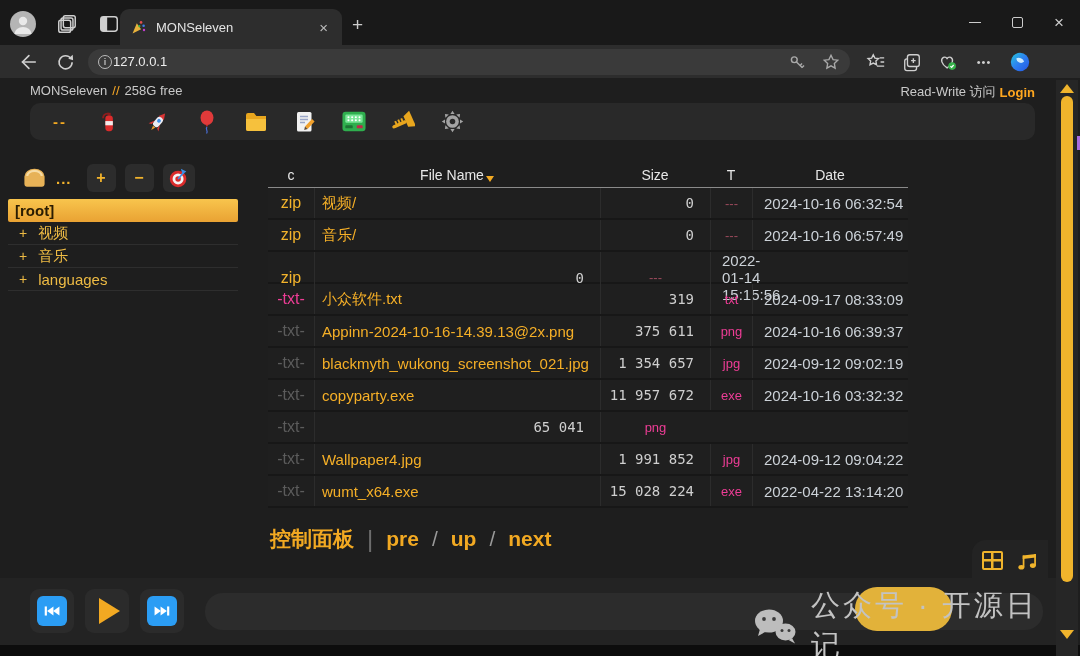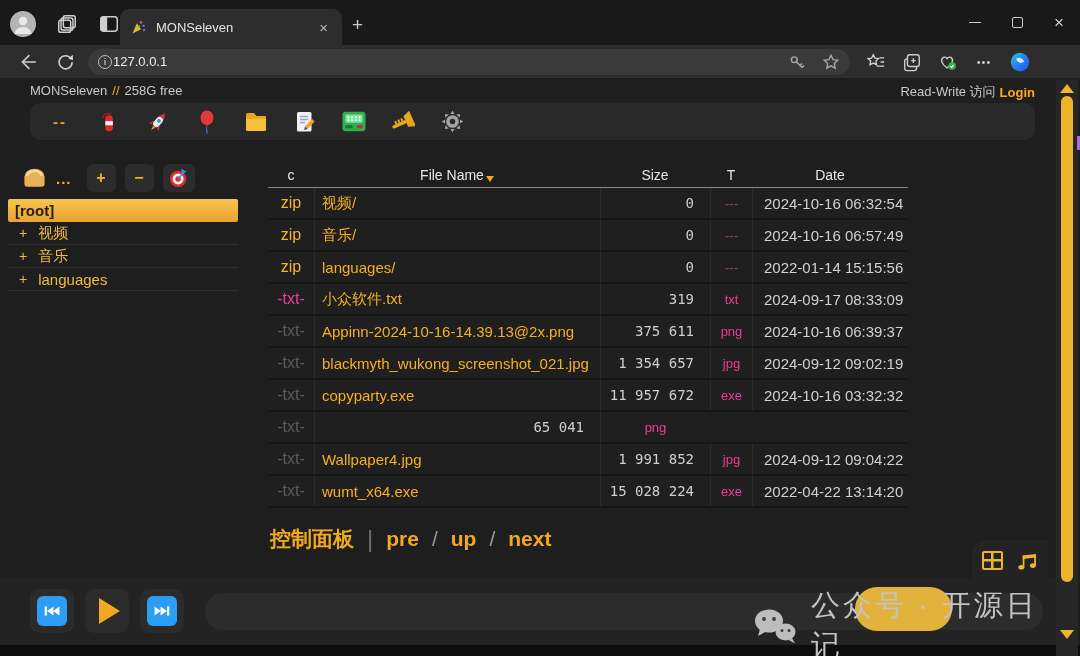--- a/index.html
+++ b/index.html
@@ -404,21 +404,20 @@
       </div>
       <div class="trow">
         <span class="cell-c" style="color: rgb(242, 179, 44);">zip</span>
         <span class="cell-name">音乐/</span>
         <span class="cell-size">0</span>
         <span class="cell-type" style="color: rgb(156, 74, 92);">---</span>
         <span class="cell-date">2024-10-16 06:57:49</span>
       </div>
       <div class="trow">
         <span class="cell-c" style="color: rgb(242, 179, 44);">zip</span>
-        <span class="cell-name">languages/</span>
         <span class="cell-size">0</span>
         <span class="cell-type" style="color: rgb(156, 74, 92);">---</span>
         <span class="cell-date">2022-01-14 15:15:56</span>
       </div>
       <div class="trow">
         <span class="cell-c" style="color: rgb(238, 61, 150);">-txt-</span>
         <span class="cell-name">小众软件.txt</span>
         <span class="cell-size">319</span>
         <span class="cell-type" style="color: rgb(238, 61, 150);">txt</span>
         <span class="cell-date">2024-09-17 08:33:09</span>

